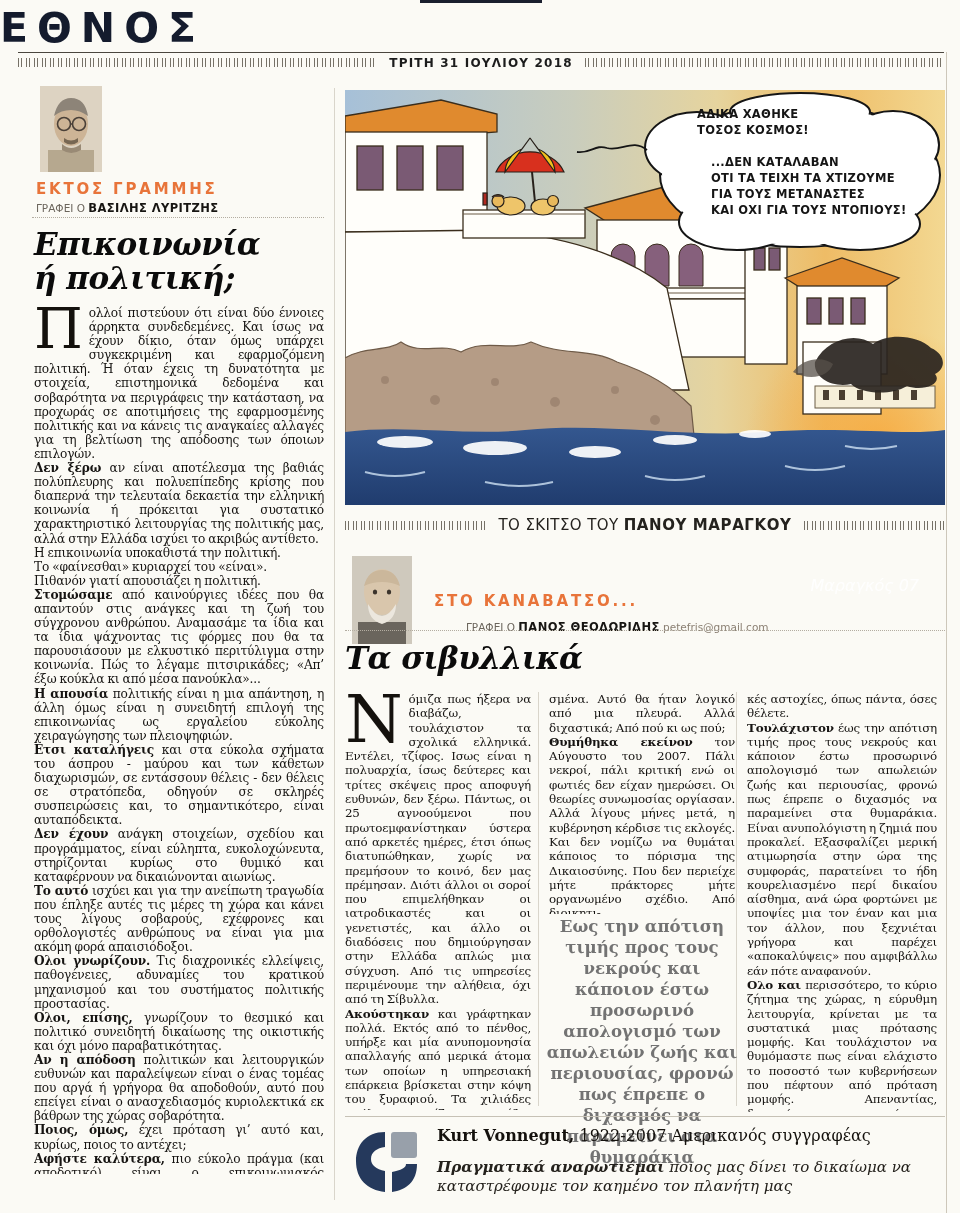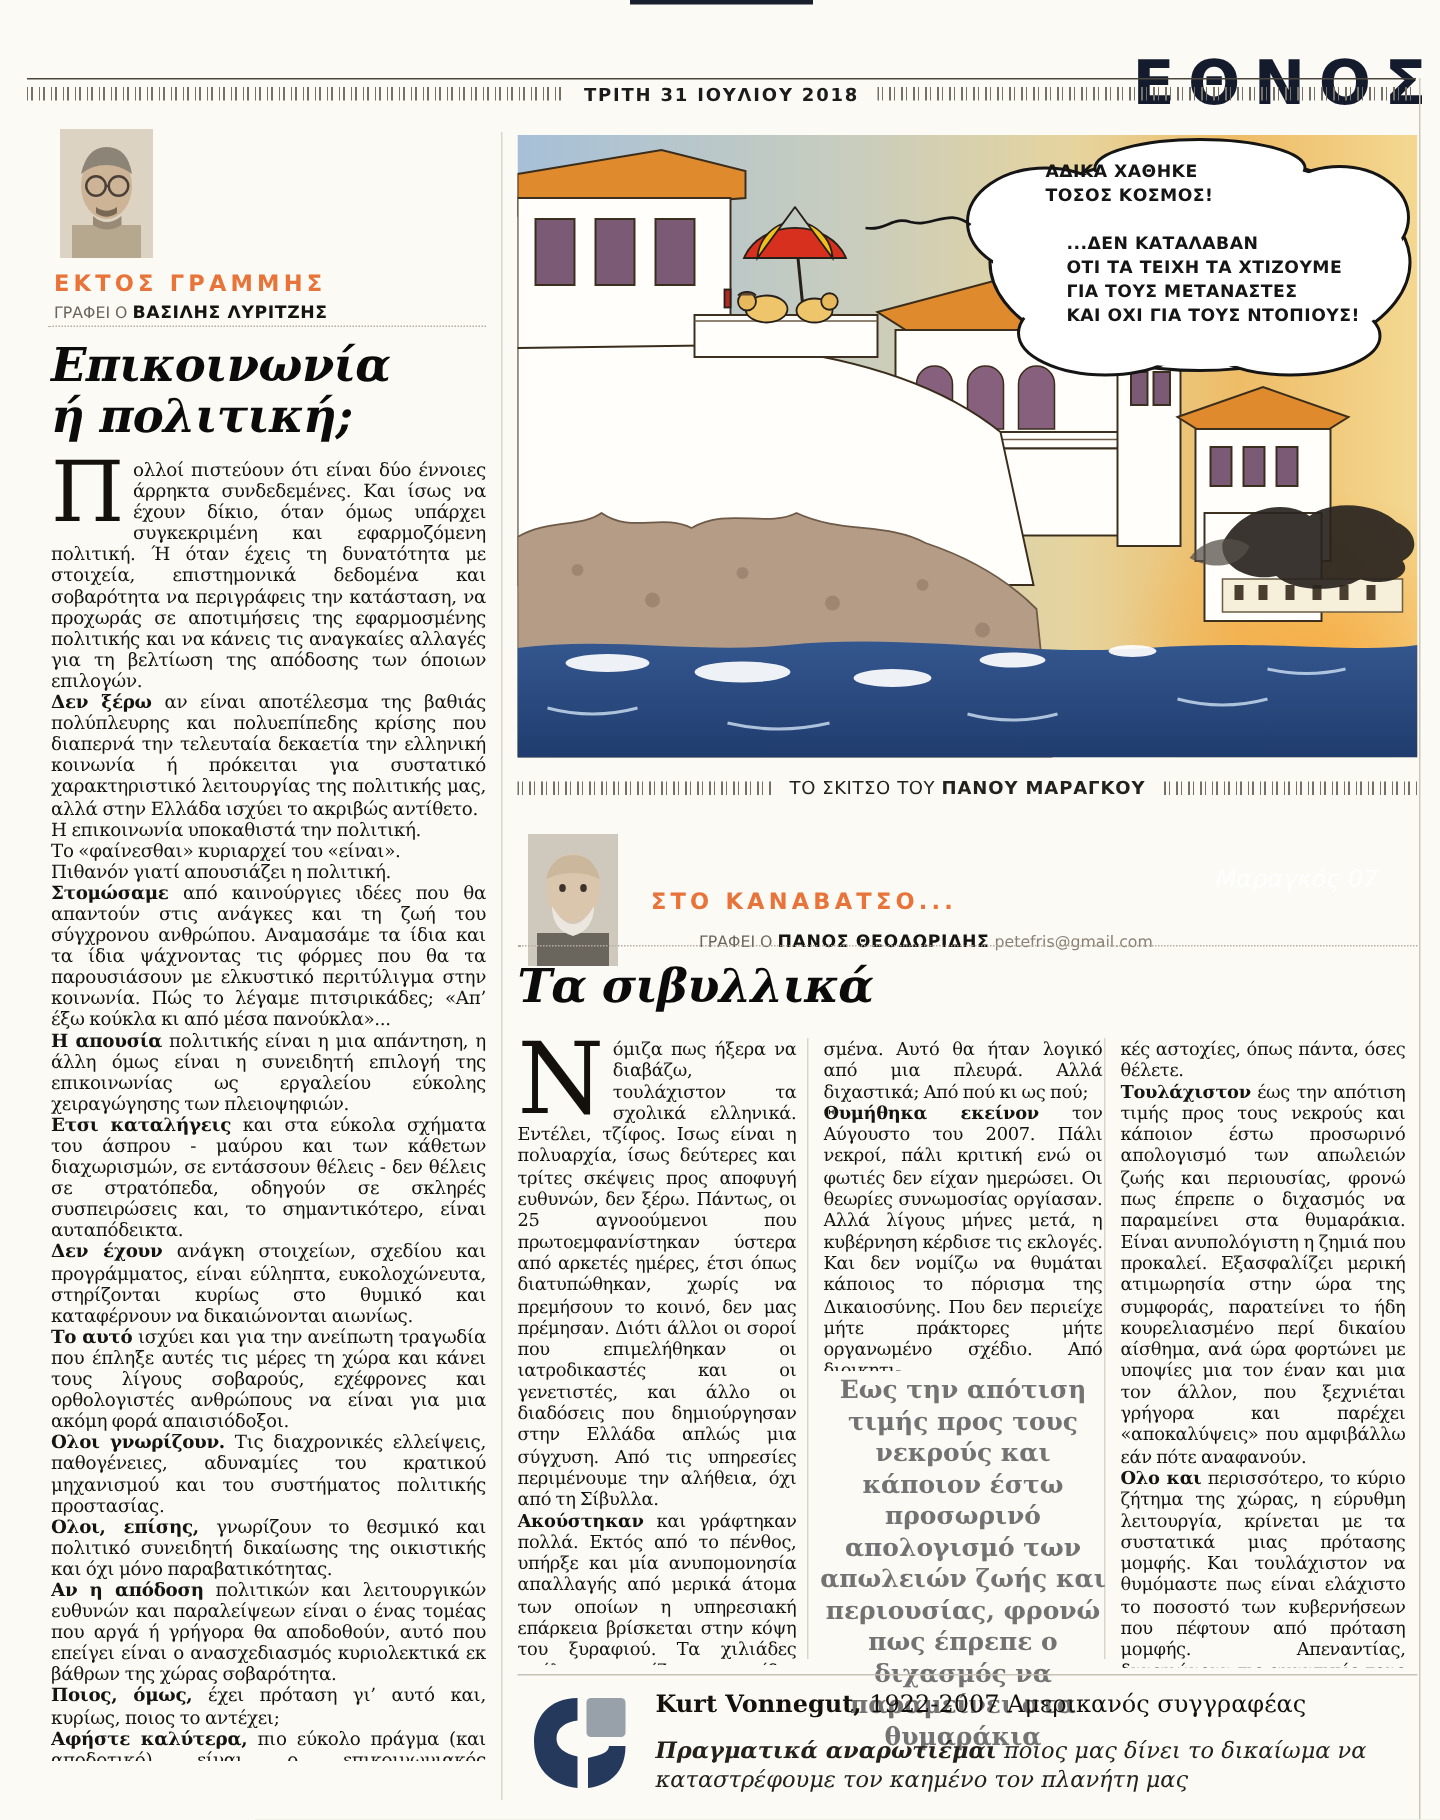--- a/index.html
+++ b/index.html
@@ -2,22 +2,22 @@
 <html><head>
 <meta charset="utf-8">
 <style>
   html,body{margin:0;padding:0;background:#e9e7e0;}
   .page{position:relative;width:960px;height:1213px;background:#fbfaf5;overflow:hidden;
         font-family:"DejaVu Serif",serif;color:#161412;}
   .abs{position:absolute;}
 
   
   .top-mark{left:420px;top:0;width:122px;height:3px;background:#1a1f2e;}
-  .masthead{left:0;right:0;top:4px;text-align:right;font-family:"DejaVu Sans",sans-serif;
-            font-weight:bold;font-size:41px;letter-spacing:9px;color:#141b2d;margin-top:27px;}
+  .masthead{left:0;right:0;top:4px;text-align:left;font-family:"DejaVu Sans",sans-serif;
+            font-weight:bold;font-size:41px;letter-spacing:9px;color:#141b2d;}
   .date-row{left:18px;top:52px;width:926px;height:17px;border-top:1px solid #4a463e;
             display:flex;align-items:center;gap:12px;padding-top:3px;box-sizing:border-box;}
   .barcode{flex:1;height:9px;background:repeating-linear-gradient(90deg,#767167 0 1px,transparent 1px 3px,#767167 3px 4px,transparent 4px 8px);}
   .date-text{font-family:"DejaVu Sans",sans-serif;font-size:12px;font-weight:bold;
              letter-spacing:1.2px;color:#1c1c1c;white-space:nowrap;}
 
   
   .kicker{font-family:"DejaVu Sans",sans-serif;font-weight:bold;font-size:15px;
           letter-spacing:2.8px;color:#e8743a;white-space:nowrap;}
   .byline{font-family:"DejaVu Sans",sans-serif;font-size:10.5px;color:#6b655c;white-space:nowrap;}
@@ -39,21 +39,21 @@
   
   .cartoon{left:345px;top:90px;width:600px;height:515px;}
   .cartoon svg{display:block;width:600px;height:415px;}
   .bubble-text{position:absolute;font-family:"DejaVu Sans",sans-serif;font-weight:600;
                font-size:11.5px;line-height:16px;color:#151515;white-space:pre-line;letter-spacing:.3px;}
   .bt1{left:352px;top:16px;}
   .bt2{left:366px;top:64px;}
   .cartoon-sig{position:absolute;right:26px;bottom:10px;color:#ffffff;font-style:italic;
                font-size:16px;font-family:"DejaVu Sans",sans-serif;opacity:.95;}
   .caption-row{left:345px;top:518px;width:600px;height:14px;display:flex;align-items:center;gap:12px;}
-  .caption-text{font-family:"DejaVu Sans",sans-serif;font-size:12px;color:#24221e;
+  .caption-text{font-family:"DejaVu Sans",sans-serif;font-size:15px;color:#24221e;
                 letter-spacing:.4px;white-space:nowrap;}
   .caption-text b{letter-spacing:.6px;}
 
   
   .col{position:absolute;top:692px;width:186px;font-size:11.9px;line-height:14.3px;
        text-align:justify;letter-spacing:-.2px;word-spacing:-.6px;overflow:hidden;}
   .c1{left:345px;height:418px;}
   .c2{left:549px;height:222px;}
   .c3{left:747px;width:190px;height:420px;}
   .pull-quote{left:543px;top:916px;width:198px;text-align:center;font-size:16.6px;

